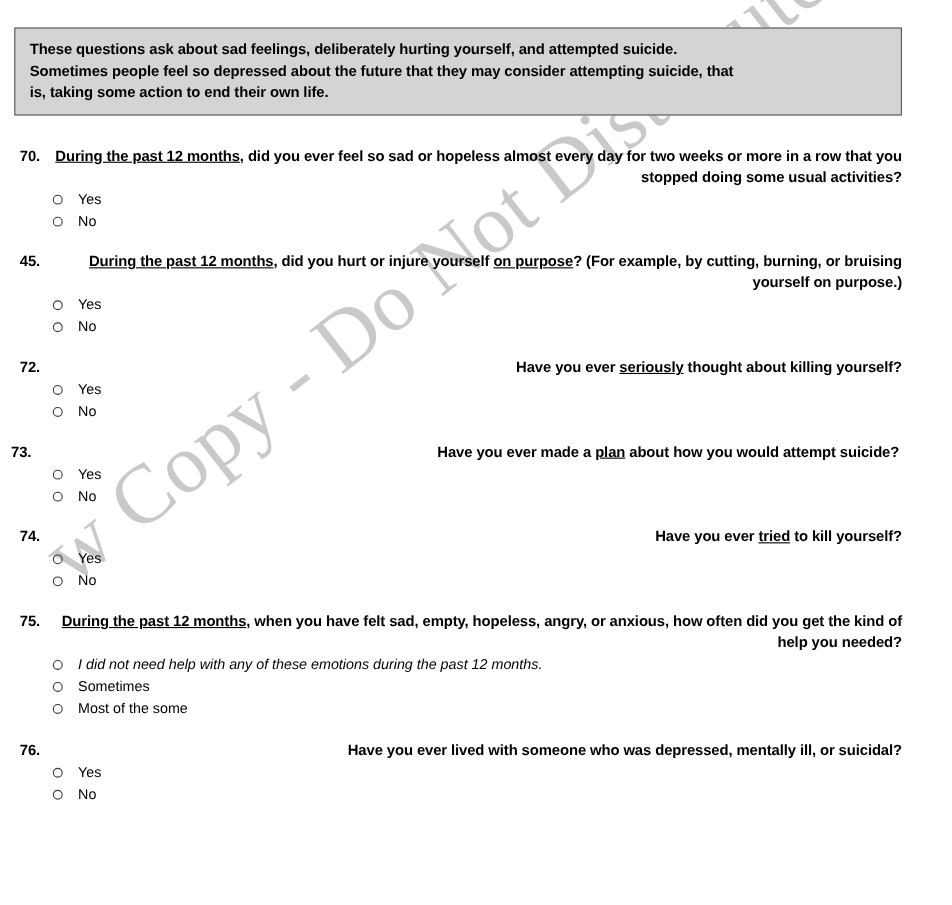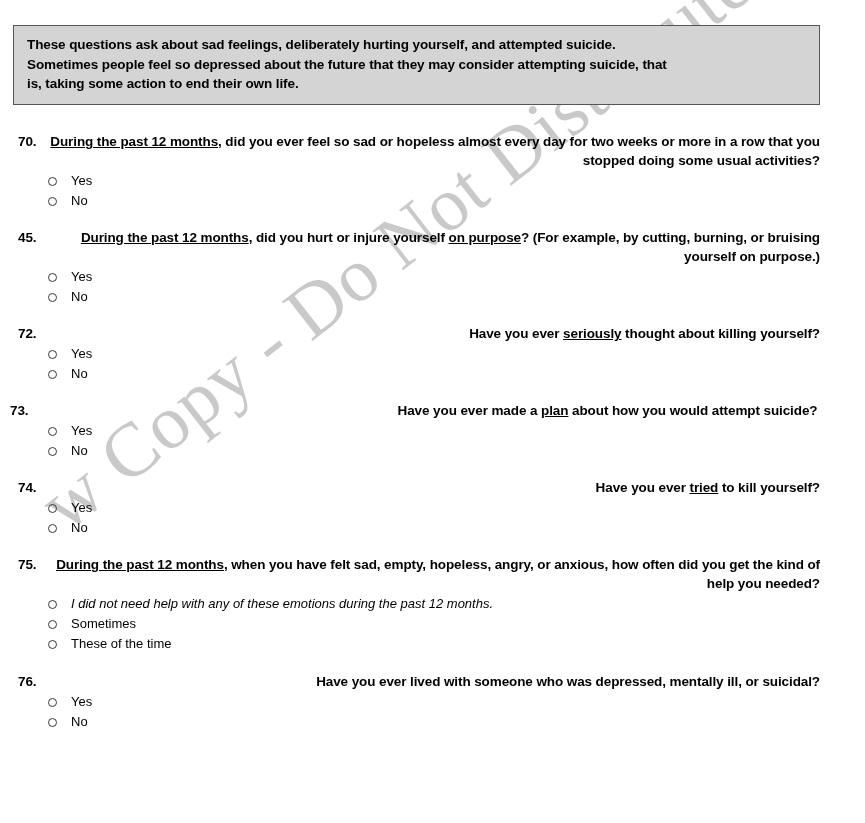--- a/index.html
+++ b/index.html
@@ -244,21 +244,21 @@
           <div class="option-row">
             <span class="opt-circle"></span>
             <span class="opt-label italic">I did not need help with any of these emotions during the past 12 months.</span>
           </div>
           <div class="option-row">
             <span class="opt-circle"></span>
             <span class="opt-label">Sometimes</span>
           </div>
           <div class="option-row">
             <span class="opt-circle"></span>
-            <span class="opt-label">These of the time</span>
+            <span class="opt-label">Most of the some</span>
           </div>
         </div>
       </div>
       <div class="question-block tight">
         <div class="q-line">
           <span class="q-num">76.</span>
           <span class="q-text">Have you ever lived with someone who was depressed, mentally ill, or suicidal?</span>
         </div>
         <div class="options">
           <div class="option-row">

